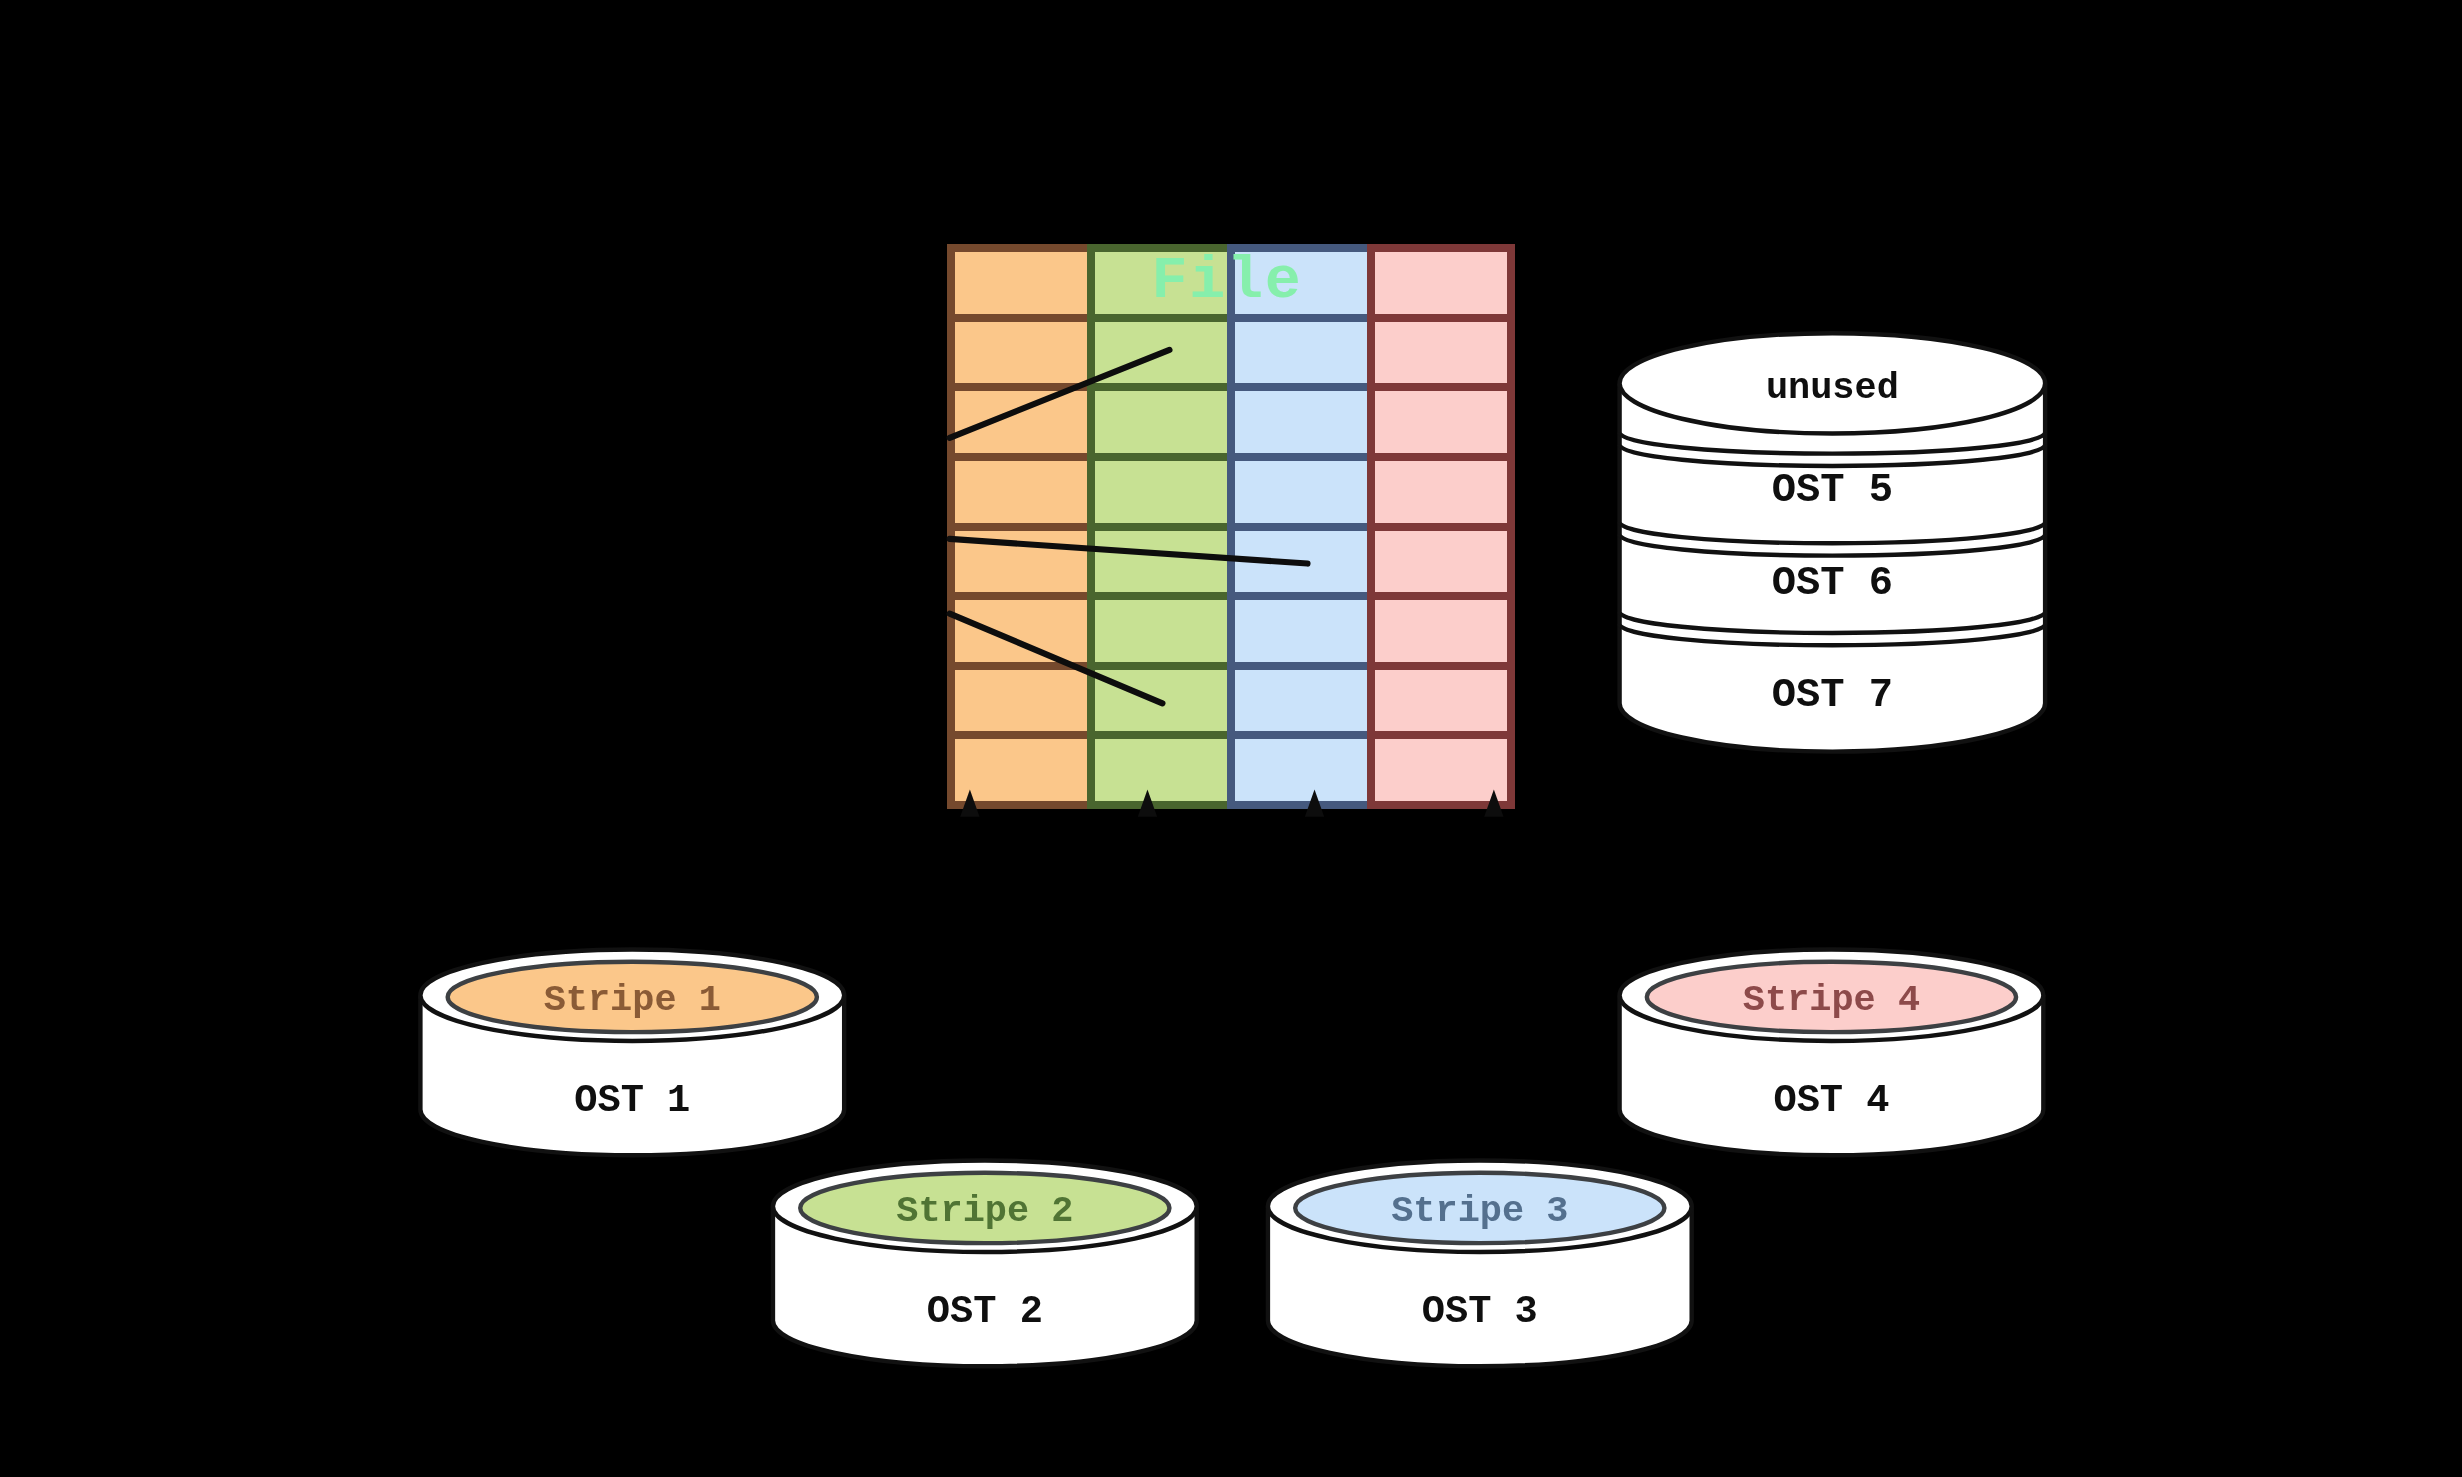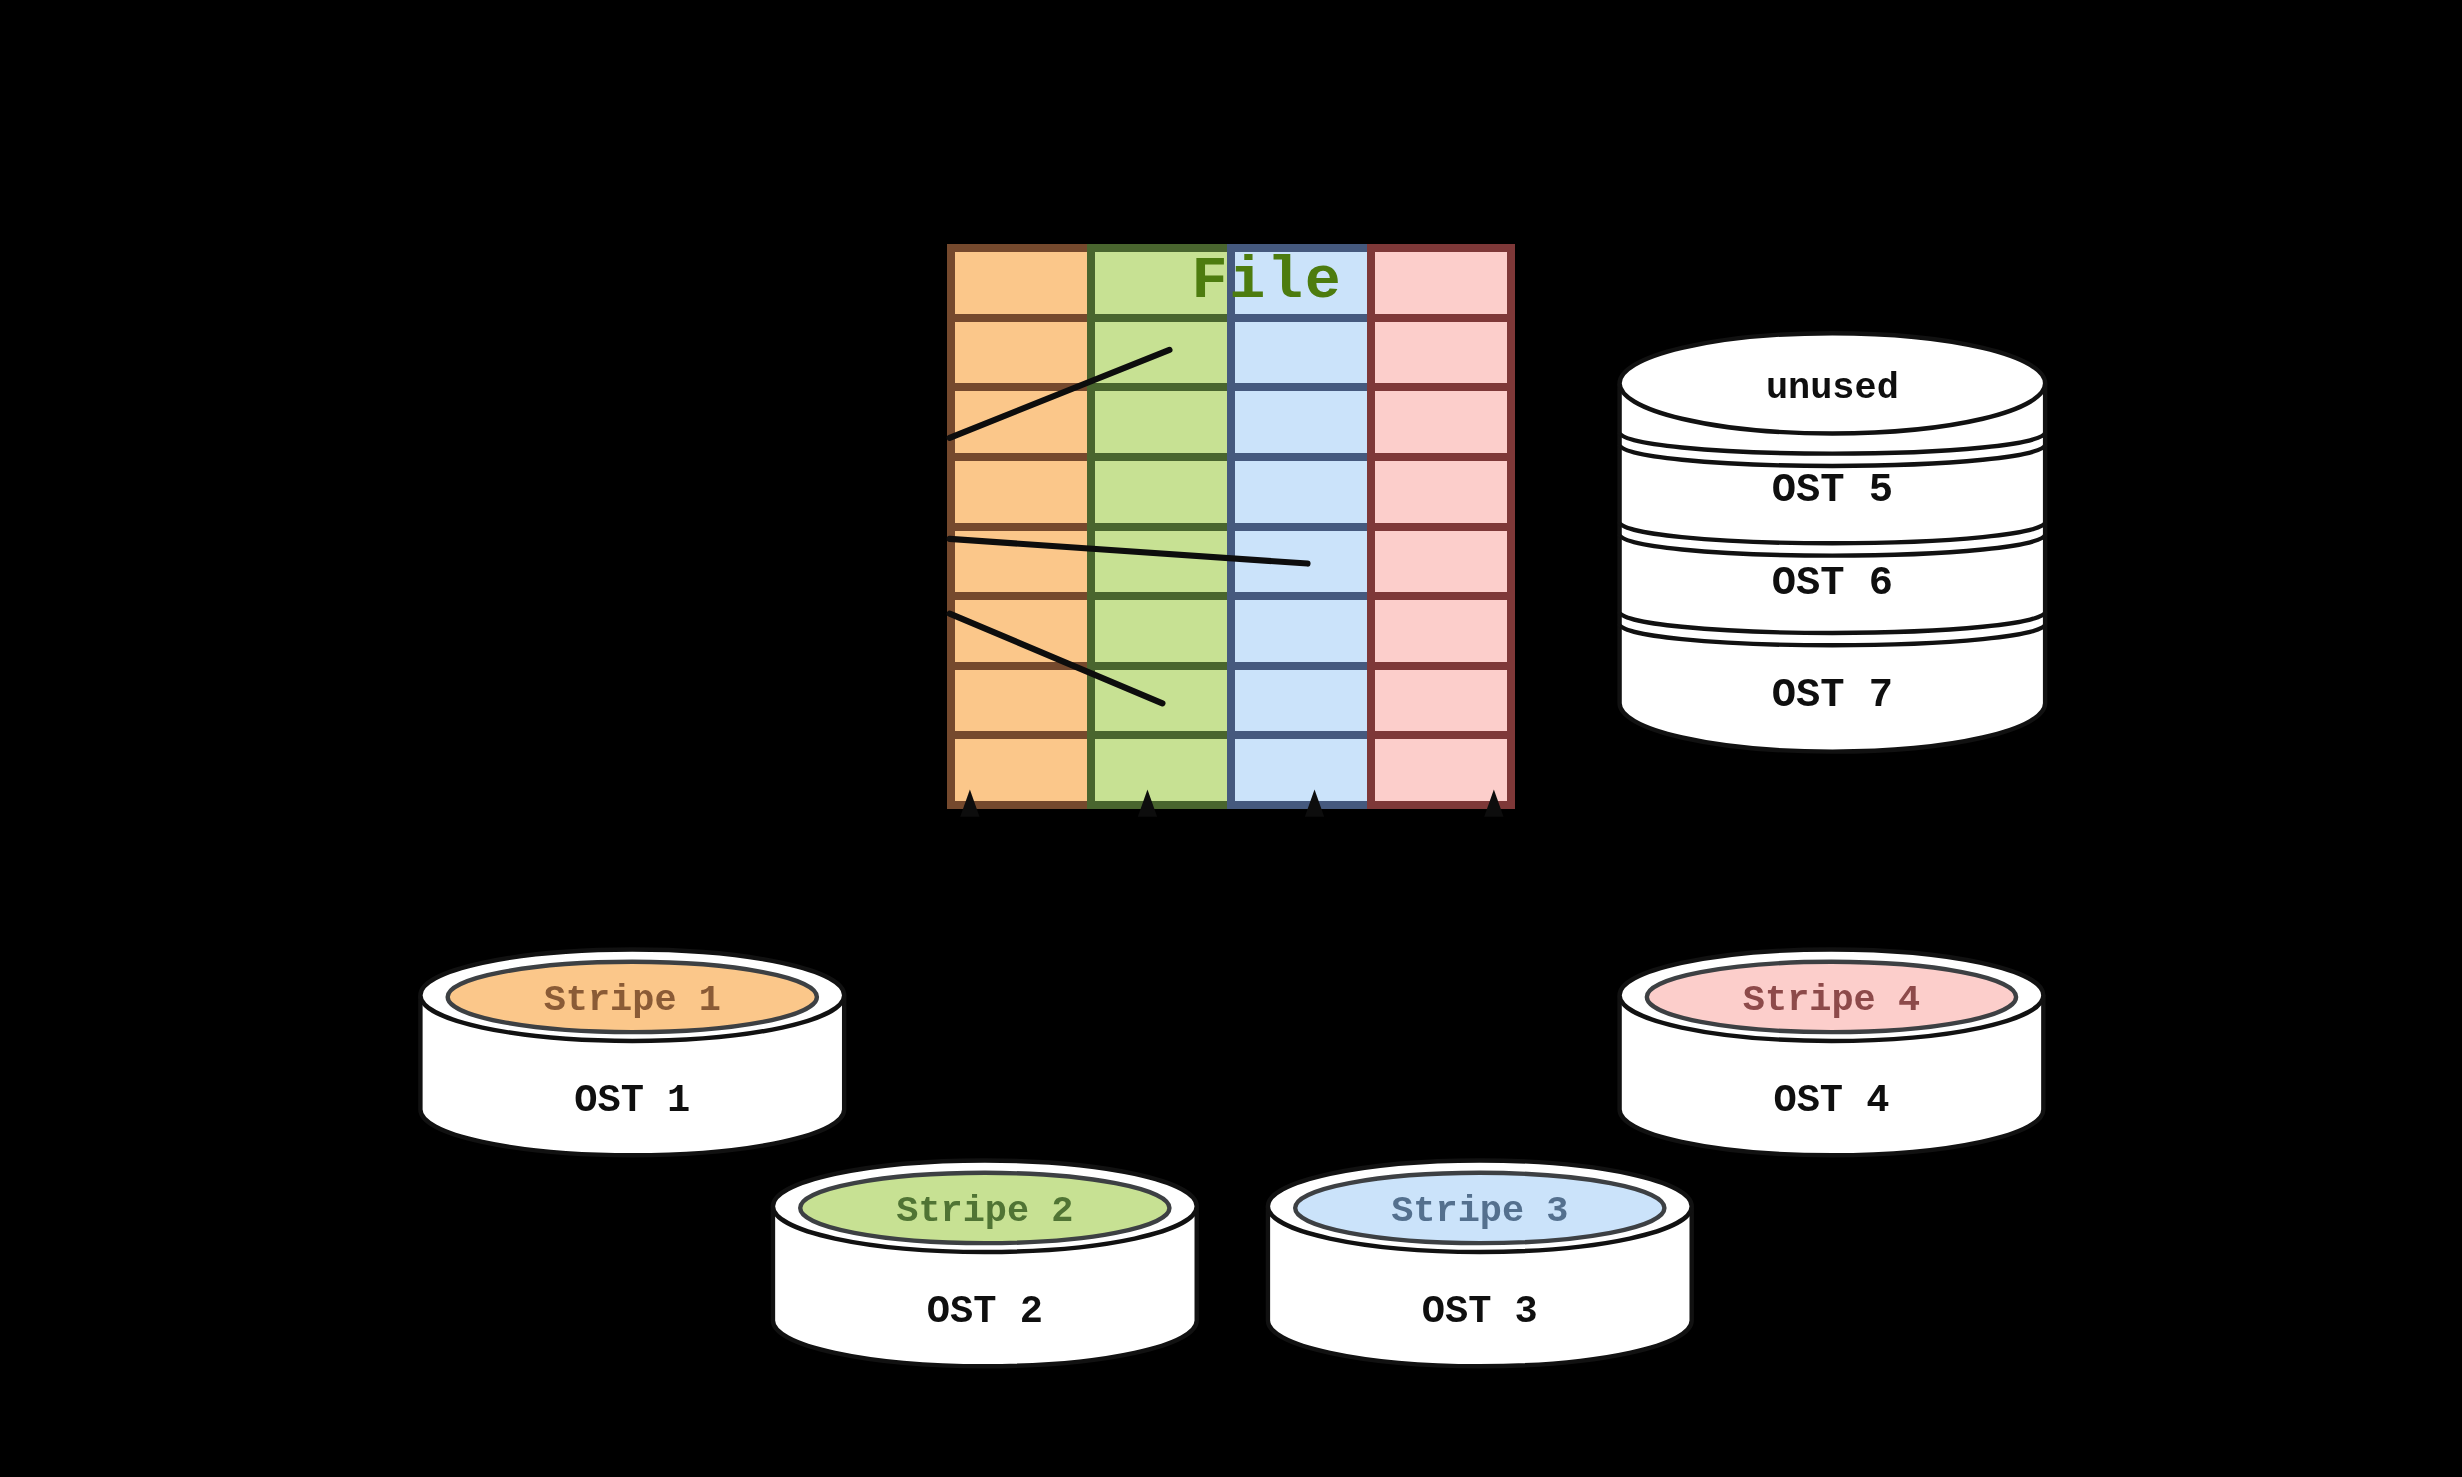--- a/index.html
+++ b/index.html
@@ -7,21 +7,21 @@
          font-family:"Liberation Mono","DejaVu Sans Mono",monospace;}
   
   .grid{position:absolute;left:947px;top:244px;width:568px;height:565px;display:flex;}
   .col{flex:1;display:flex;flex-direction:column;box-sizing:border-box;
        border:8px solid var(--border);background:var(--fill);}
   .col + .col{margin-left:-8px;}
   .cell{flex:1;border-bottom:8px solid var(--border);}
   .cell:last-child{border-bottom:none;}
   .file-title{position:absolute;left:947px;top:247px;width:560px;height:67px;
         display:flex;align-items:center;justify-content:center;
-        font-weight:bold;font-size:60px;color:#4d7c0f;letter-spacing:1.8px;padding-left:40px;}
+        font-weight:bold;font-size:60px;color:#86efac;letter-spacing:1.8px;}
   
   .overlay{position:absolute;left:0;top:0;width:2462px;height:1477px;}
   .shape{fill:#ffffff;stroke:#111111;stroke-width:5px;}
   .sep{fill:none;stroke:#111111;stroke-width:5px;}
   .conn{stroke:#0d0d0d;stroke-width:7px;stroke-linecap:round;}
   .tip{fill:#0d0d0d;}
   .inner-ellipse{stroke:#3d4043;stroke-width:5px;}
   .db-label{font-family:"Liberation Mono","DejaVu Sans Mono",monospace;font-weight:bold;
         font-size:46px;fill:#0f0f0f;text-anchor:middle;dominant-baseline:central;}
   .db-label-top{font-size:42px;}

